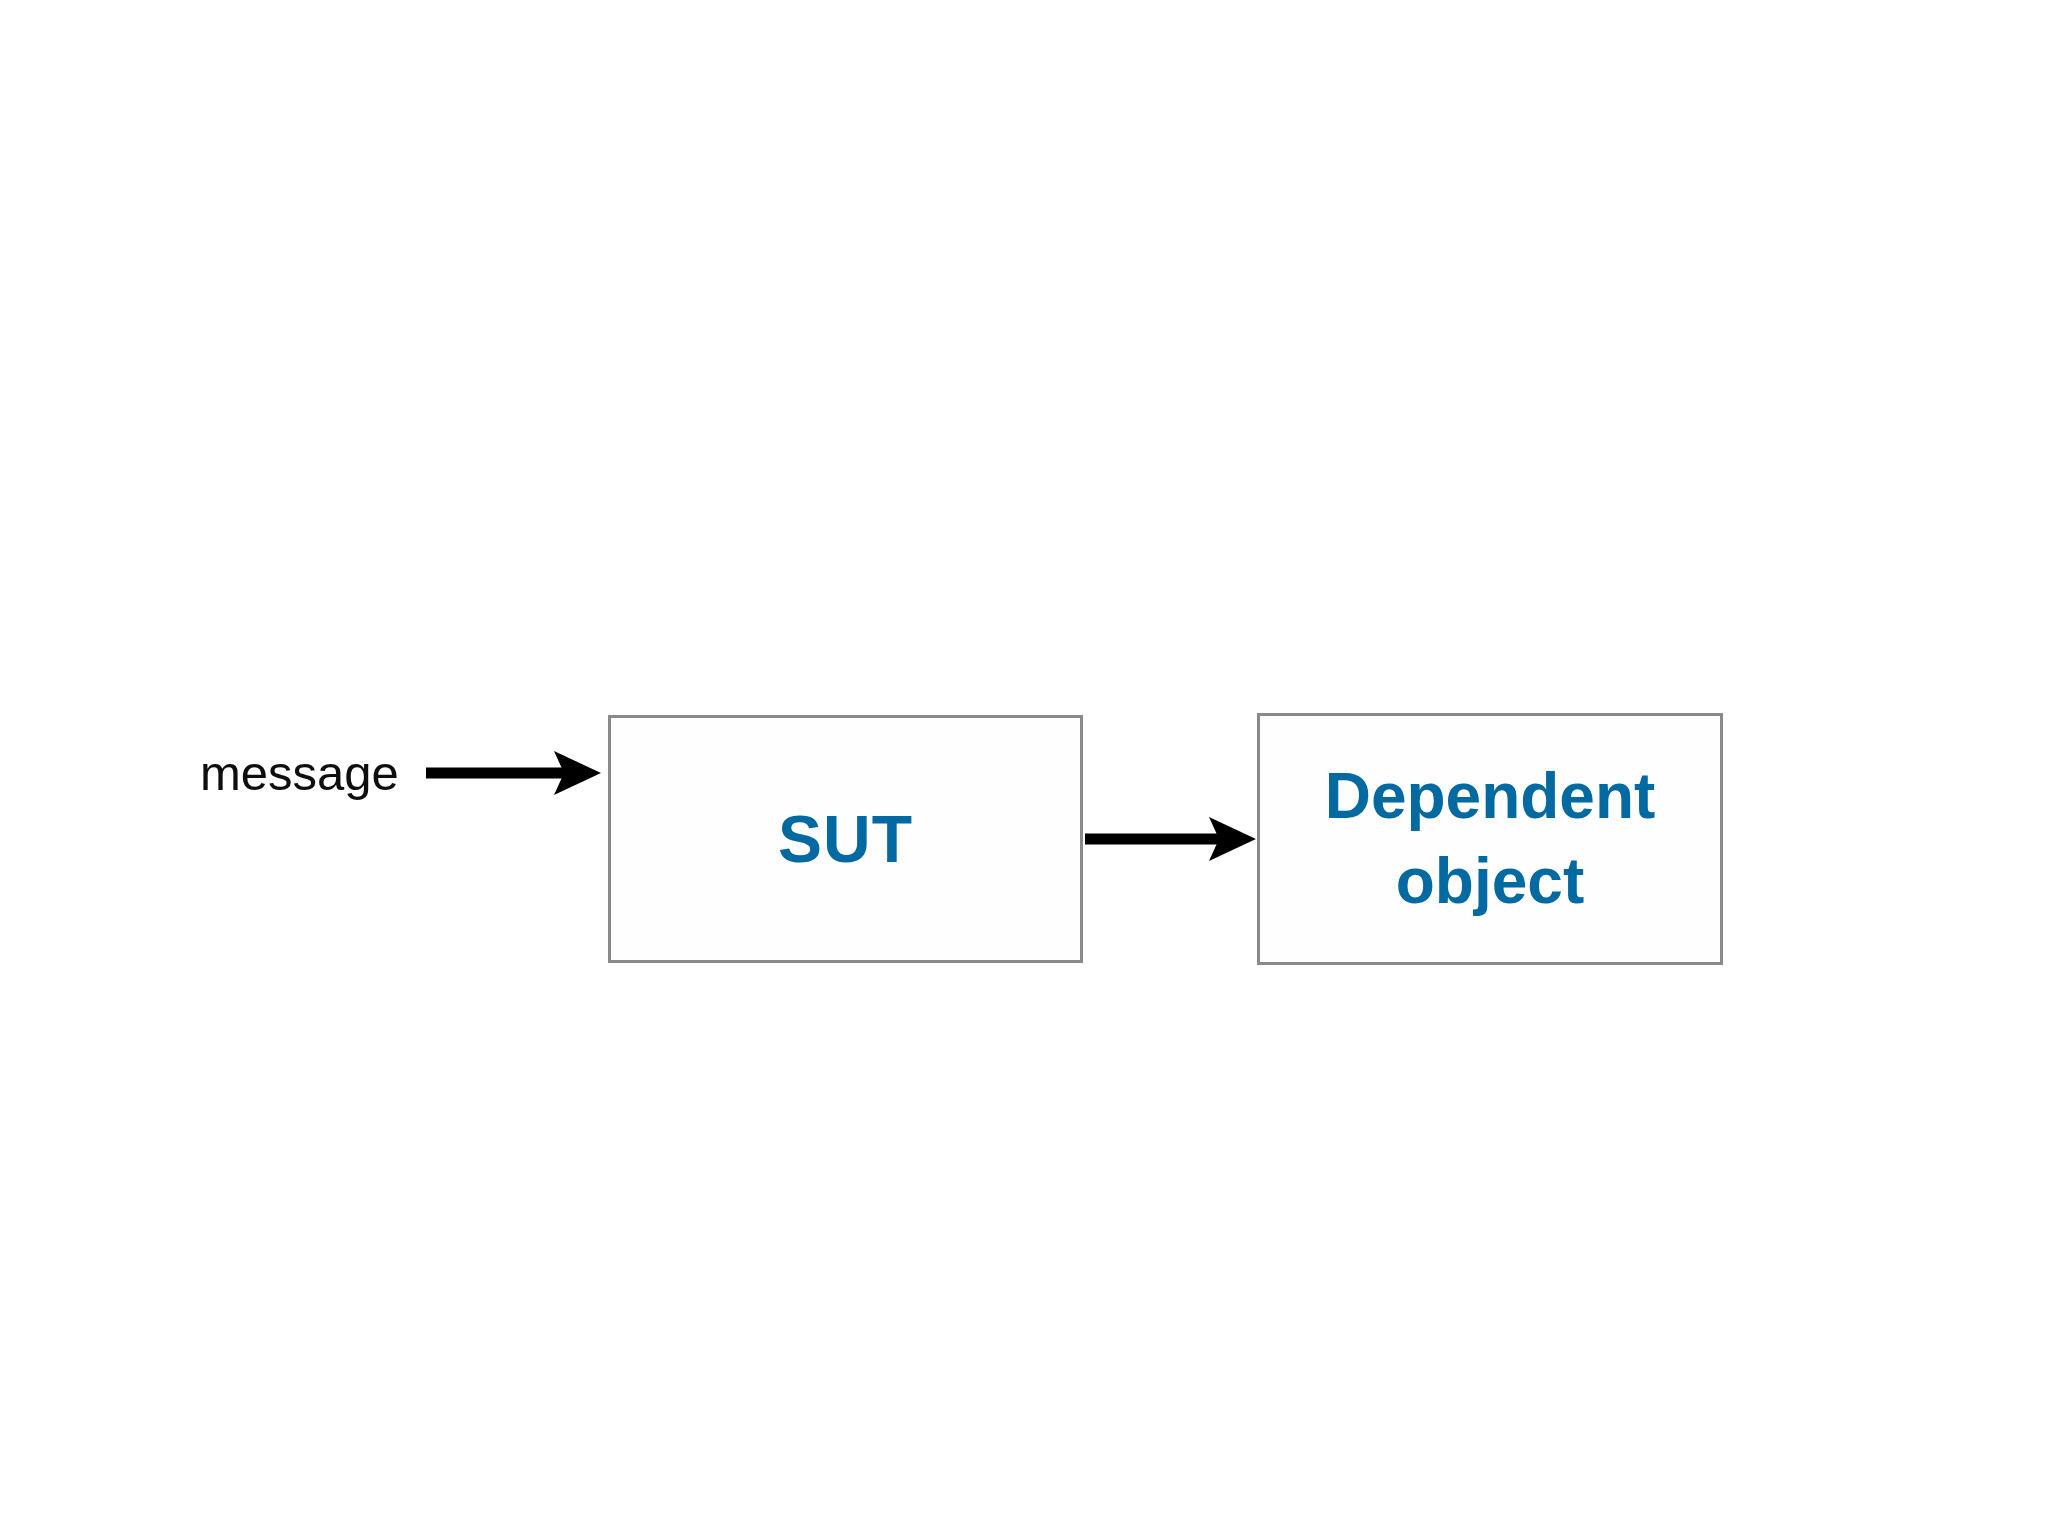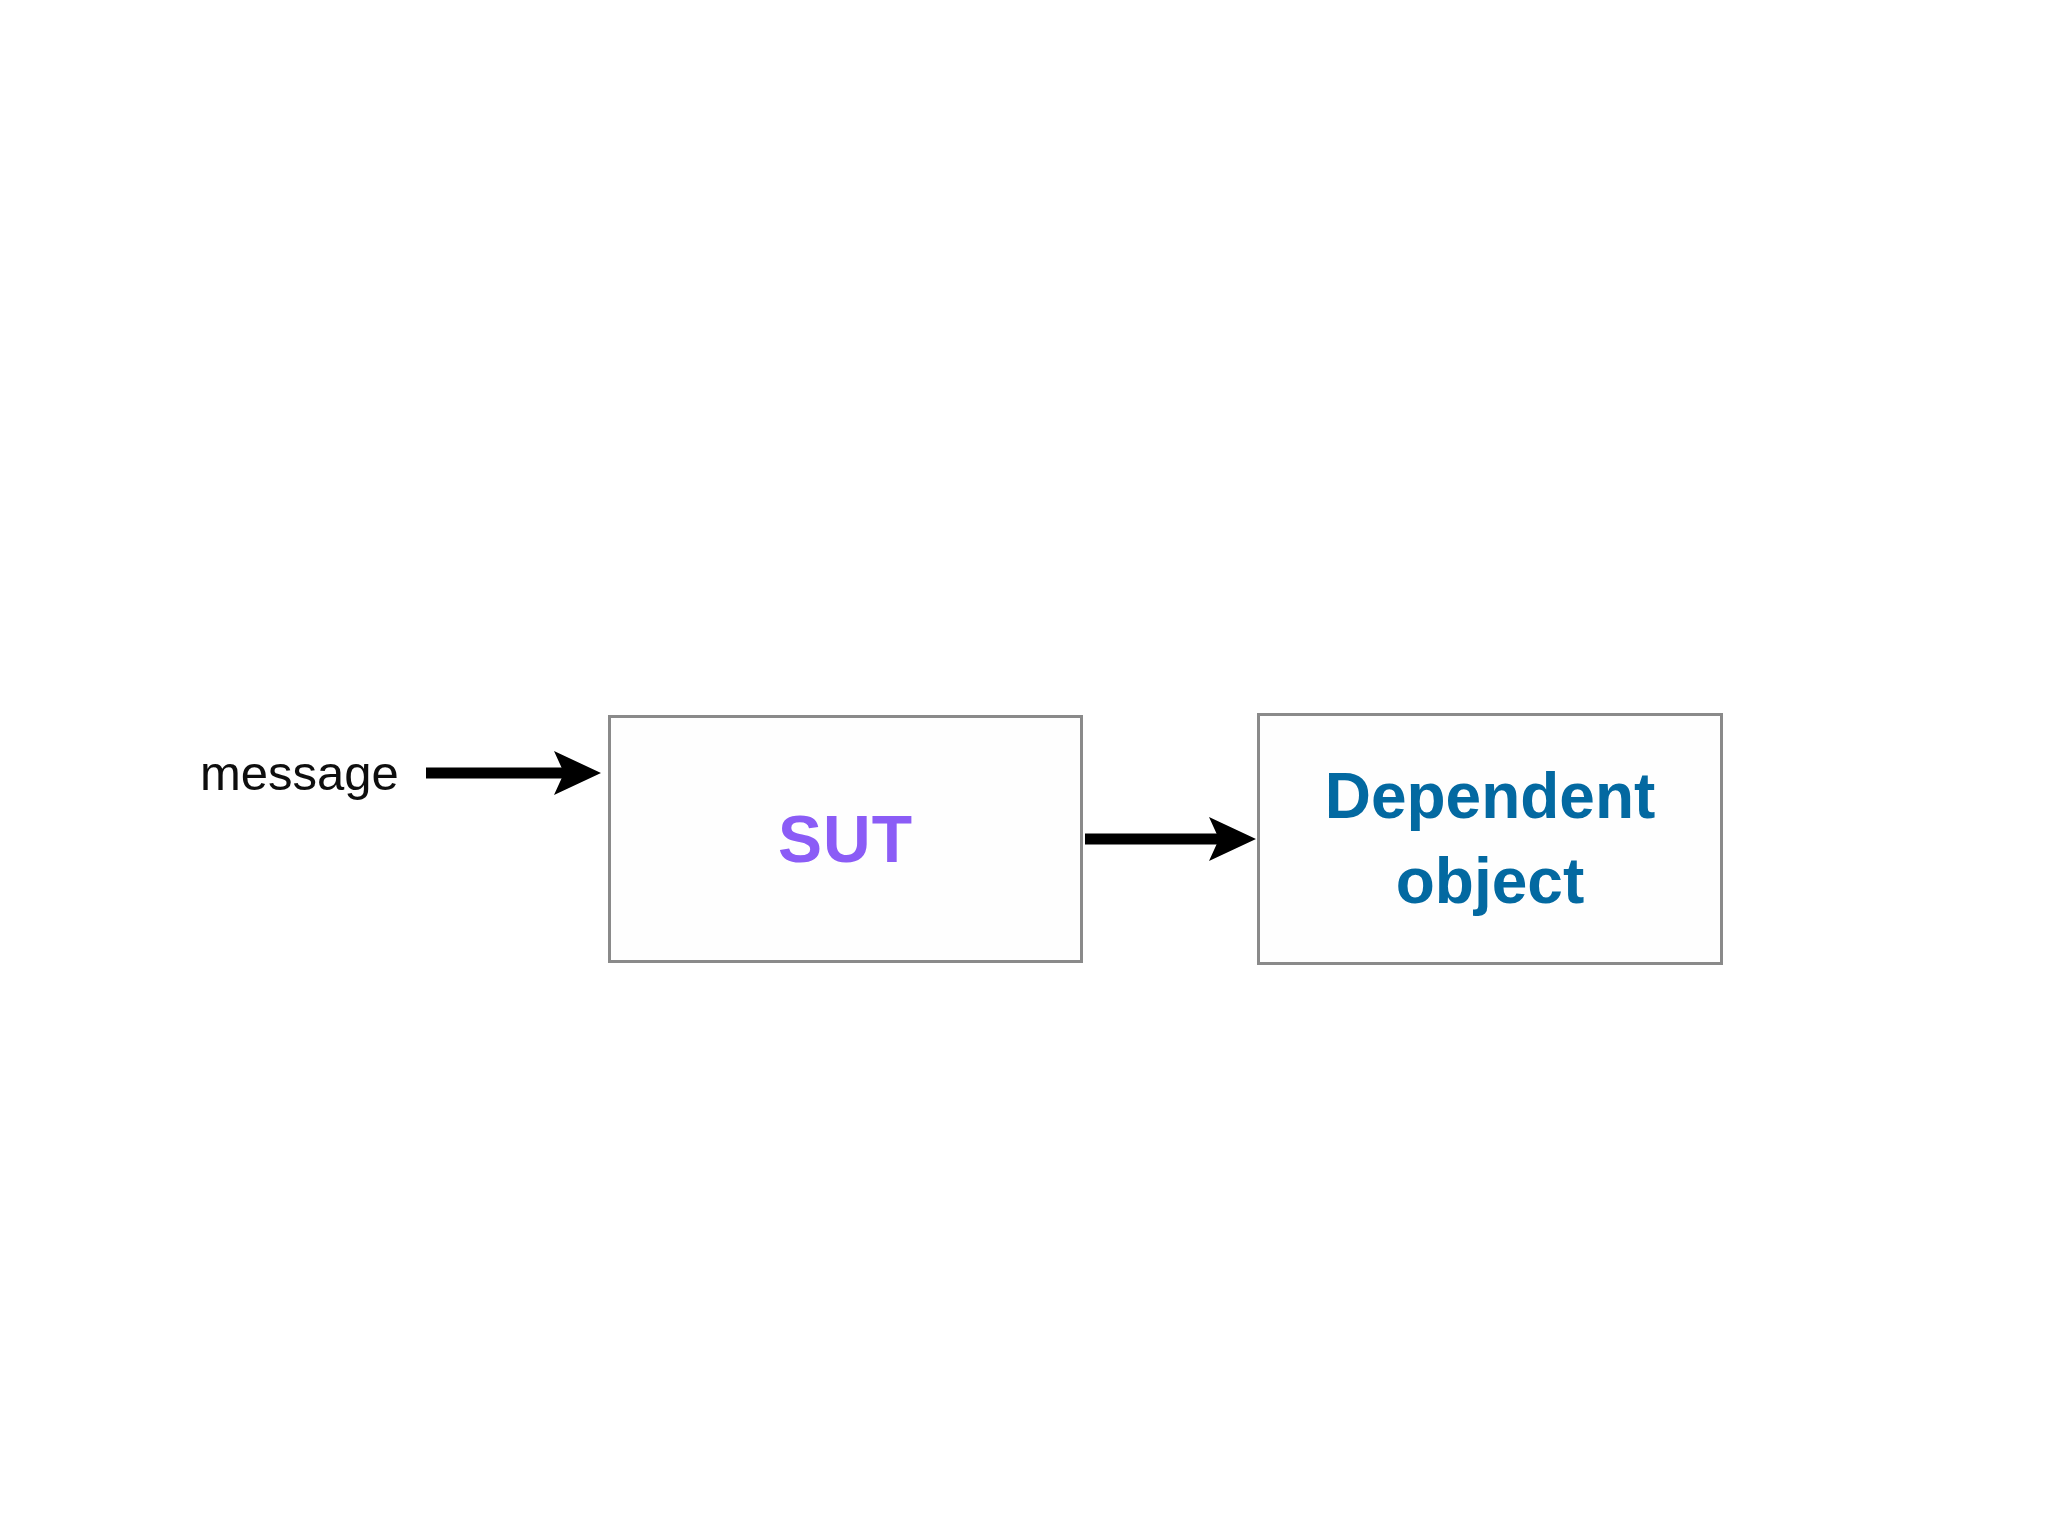--- a/index.html
+++ b/index.html
@@ -49,21 +49,21 @@
   }
   .sut-box {
     left: 608px;
     top: 715px;
     width: 475px;
     height: 248px;
   }
   .sut-box .node-label {
     font-size: 66px;
     font-weight: bold;
-    color: #8b5cf6;
+    color: #0369a1;
     letter-spacing: 1px;
   }
   .dep-box {
     left: 1257px;
     top: 713px;
     width: 466px;
     height: 252px;
     padding: 0 30px;
   }
   .dep-box .node-label {

